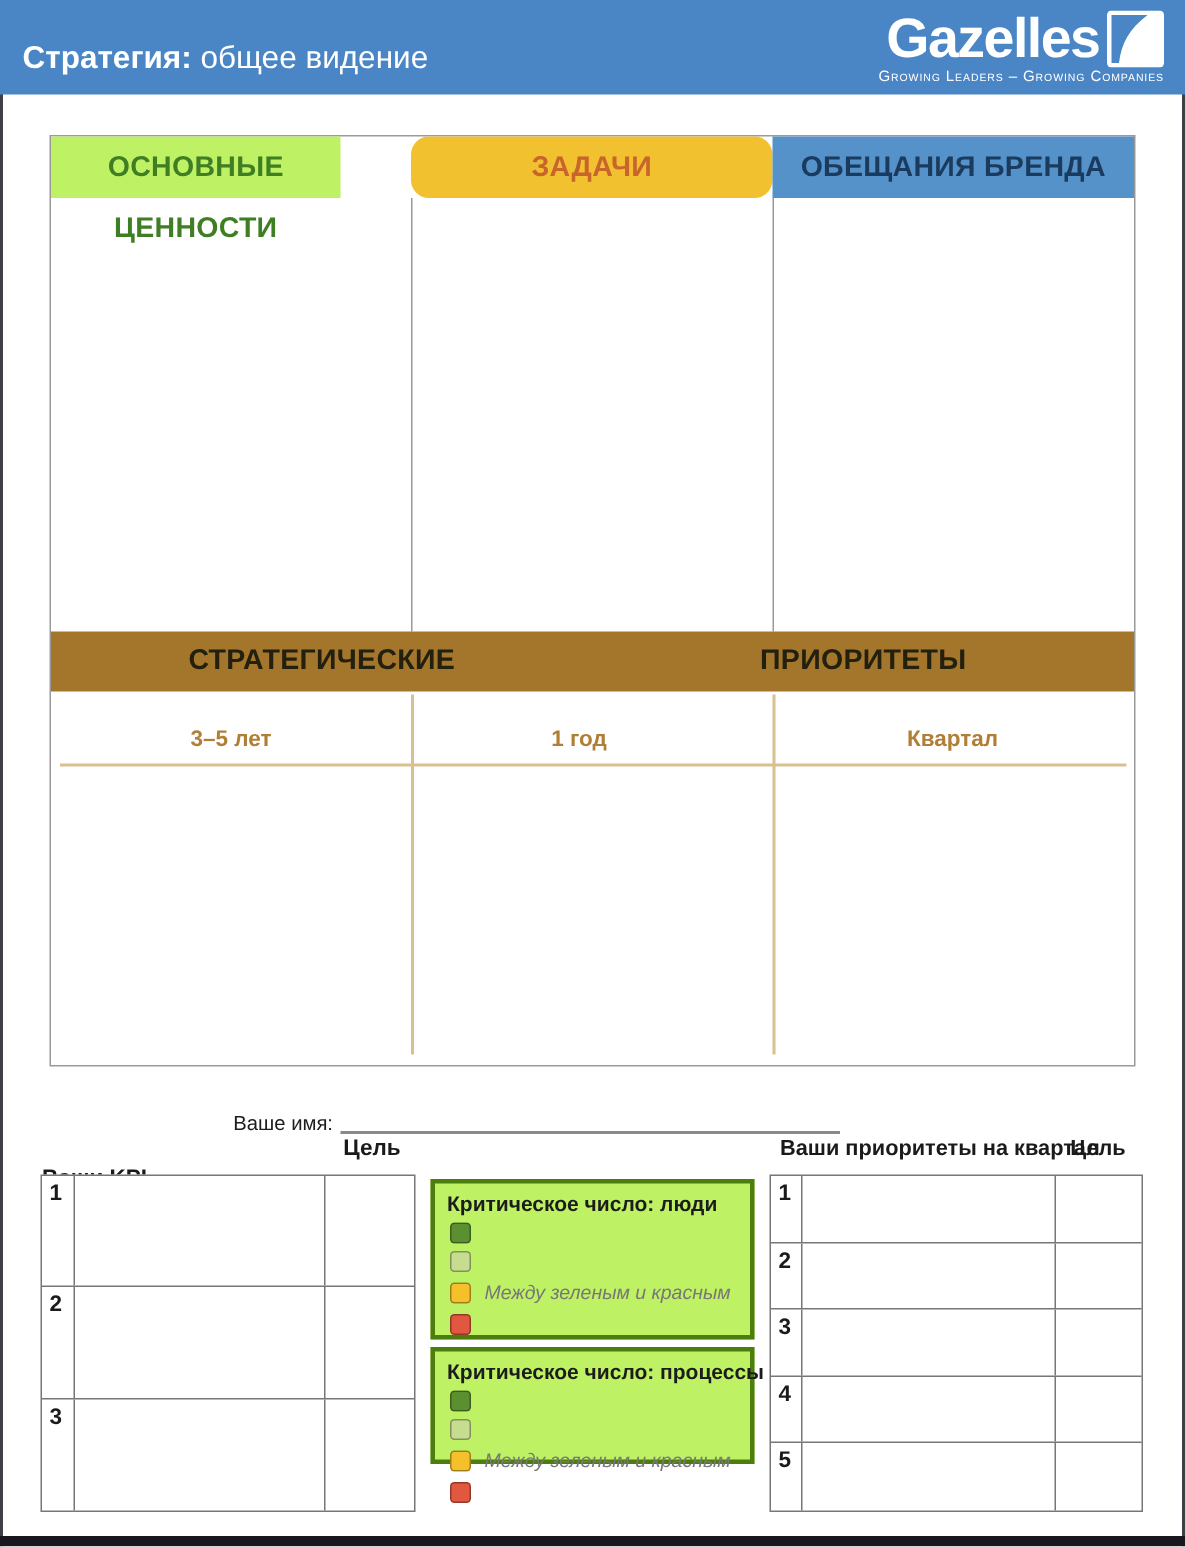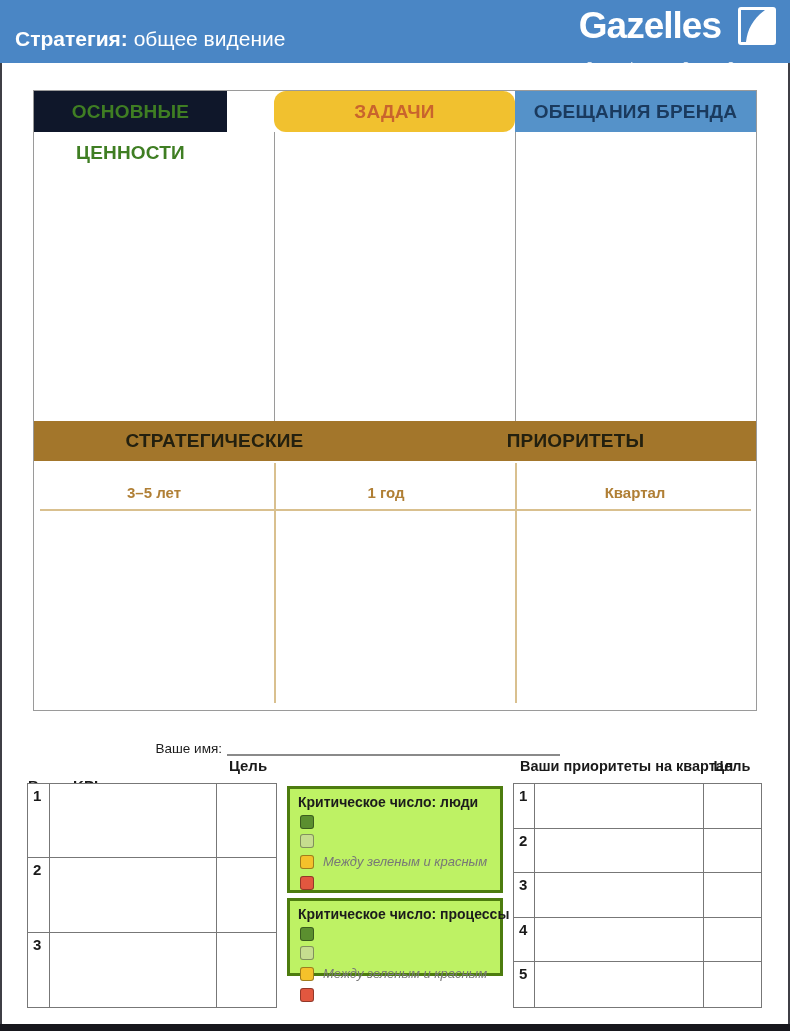--- a/index.html
+++ b/index.html
@@ -22,38 +22,38 @@
   .bottom-band { position: absolute; left: 0; bottom: 0; width: 790px; height: 7px; background: #17171d; }
 
   
   .header {
     position: absolute; left: 0; top: 0; width: 790px; height: 63px;
     background: #4a86c5; color: #ffffff;
   }
   .header-title { position: absolute; left: 15px; top: 27px; font-size: 21px; color: #ffffff; white-space: nowrap; }
   .header-title b { font-weight: bold; }
   .logo-wrap { position: absolute; right: 14px; top: 7px; text-align: right; }
-  .logo-row { display: flex; align-items: flex-start; justify-content: flex-end; gap: 12px; }
+  .logo-row { display: flex; align-items: flex-start; justify-content: flex-end; }
   .logo-text { font-size: 37px; font-weight: bold; letter-spacing: -1px; color: #ffffff; line-height: 38px; }
   .logo-mark { margin-left: 5px; width: 38px; height: 38px; }
   .logo-tagline {
-    margin-top: 16px; font-size: 10px; color: #ffffff; letter-spacing: 0.6px;
+    margin-top: 1px; font-size: 10px; color: #ffffff; letter-spacing: 0.6px;
     font-variant: small-caps; white-space: nowrap;
   }
 
   
   .grid {
     position: absolute; left: 33px; top: 90px; width: 724px; height: 621px;
     border: 1px solid #9a9a9a; background: #ffffff;
   }
   .col-header {
     position: absolute; top: 0; height: 41px; line-height: 41px;
     text-align: center; font-weight: bold; font-size: 19px; letter-spacing: 0.2px;
   }
-  .col-header.c0 { left: 0;     width: 193px; background: #0f172a; color: #3f7e23; }
+  .col-header.c0 { left: 0;     width: 193px; background: #bef264; color: #3f7e23; }
   .col-header.c1 { left: 240px; width: 241px; background: #f1c12f; color: #c9642d; border-radius: 12px; }
   .col-header.c2 { left: 481px; width: 241px; background: #5592c9; color: #1a3a5e; }
 
   .vsep-gray { position: absolute; top: 41px; width: 1px; height: 289px; background: #9a9a9a; z-index: 1; }
   .vsep-gray.s0 { left: 240px; }
   .vsep-gray.s1 { left: 481px; }
   .vsep-tan { position: absolute; top: 372px; width: 2px; height: 240px; background: #d9c08f; z-index: 1; }
   .vsep-tan.s0 { left: 240px; }
   .vsep-tan.s1 { left: 481px; }
 

